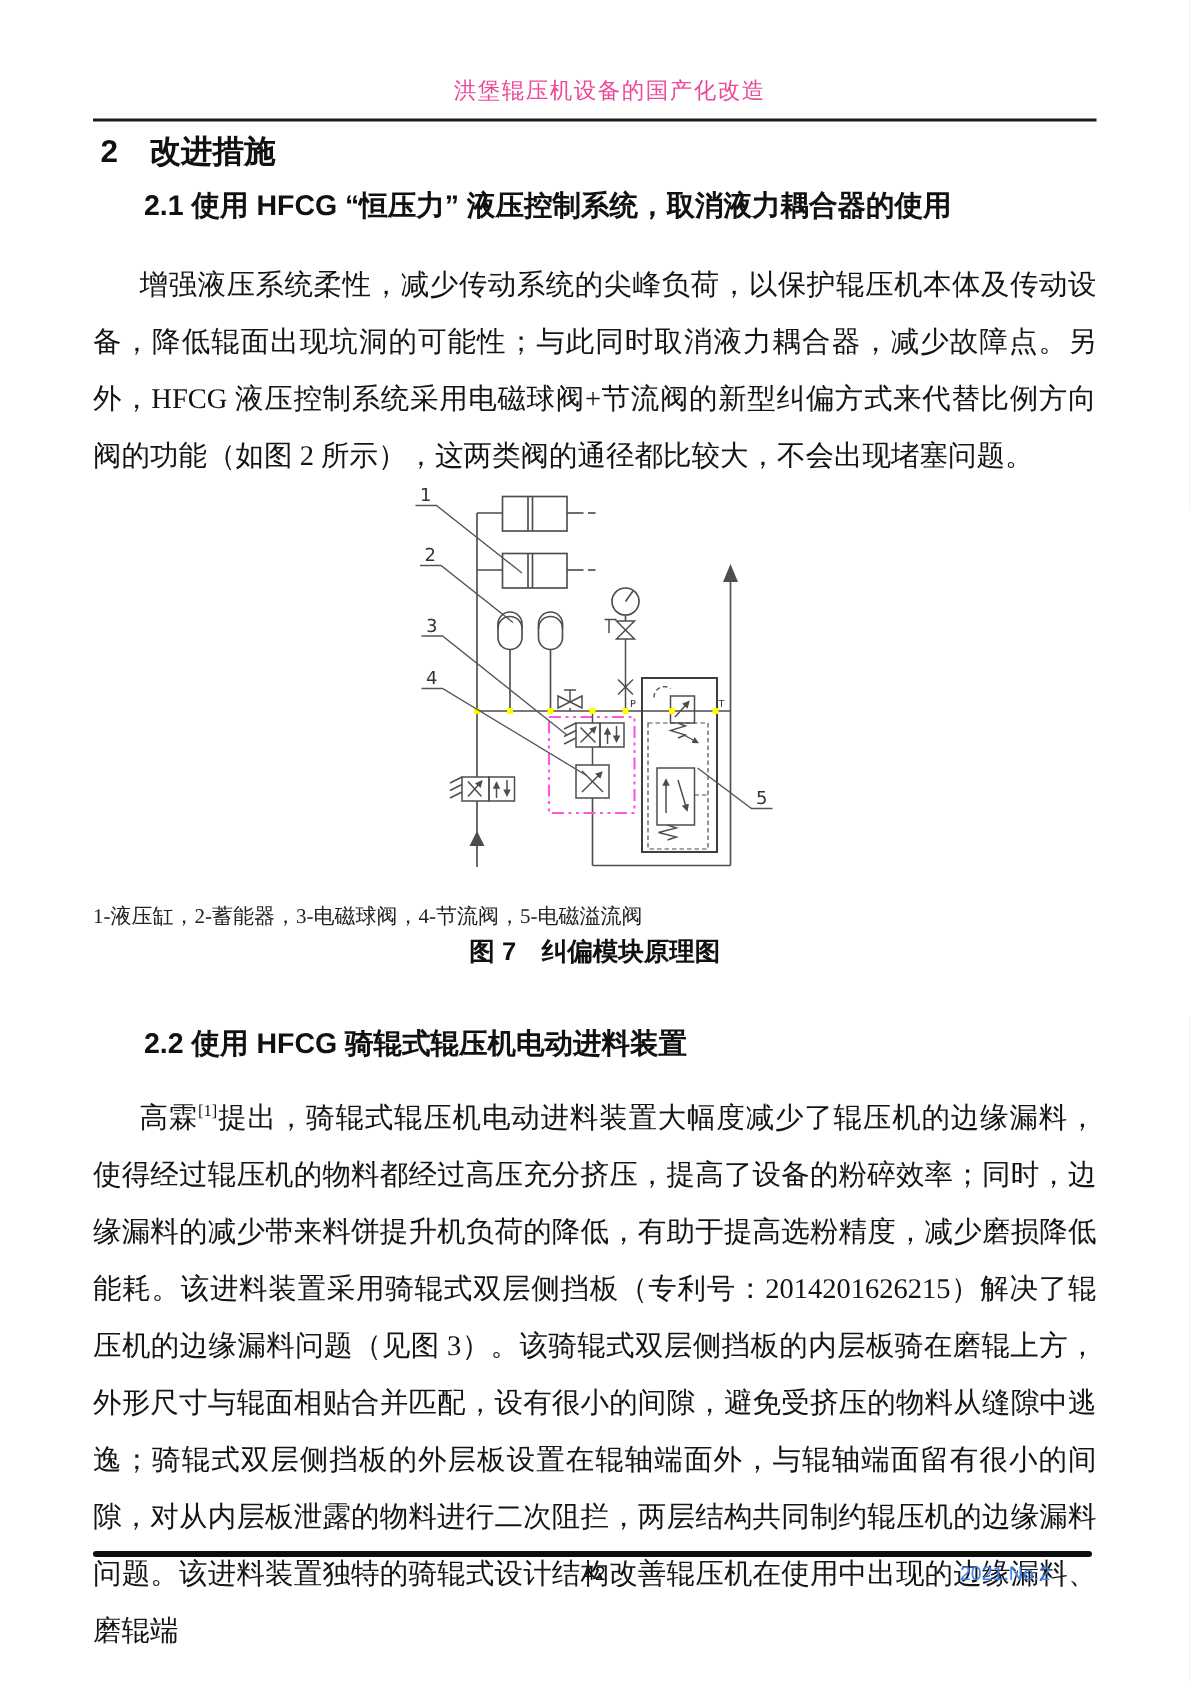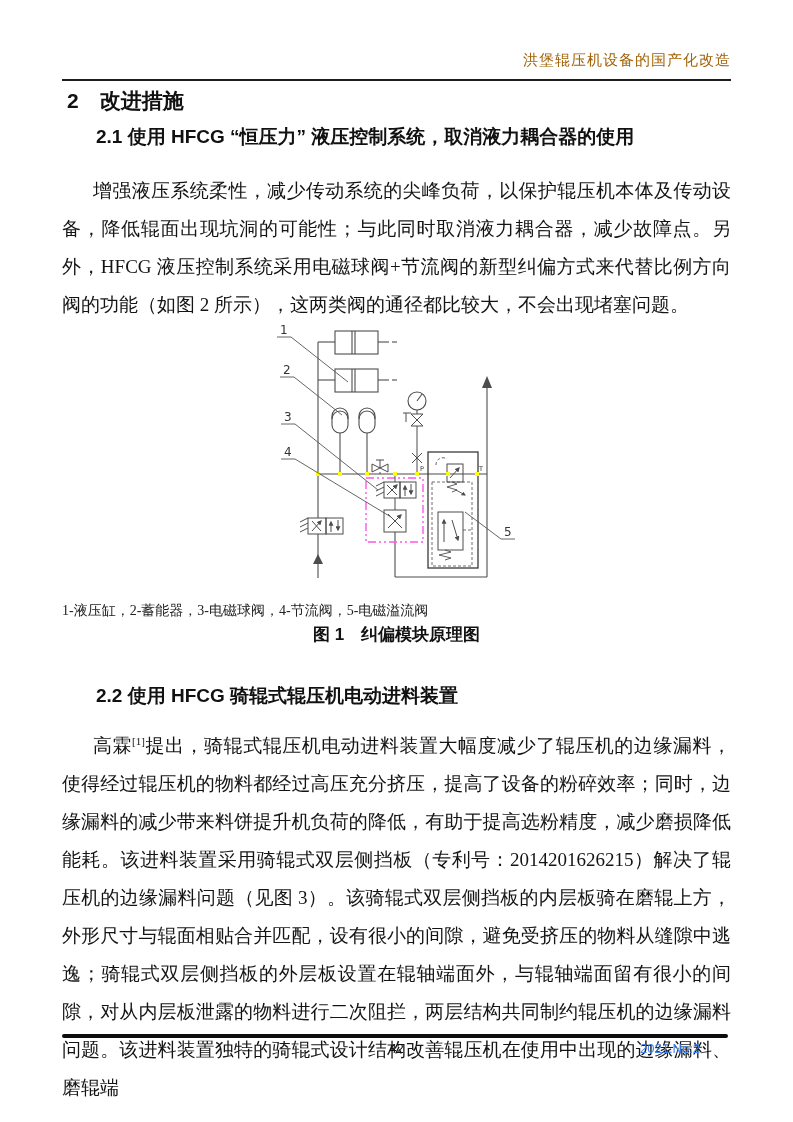--- a/index.html
+++ b/index.html
@@ -7,22 +7,22 @@
   .page {
     position:relative;
     width:793px; height:1122px;
     margin:0 auto;
     background:#ffffff;
     font-family:"Liberation Serif","DejaVu Serif",serif;
     color:#1a1a1a;
     overflow:hidden;
   }
   .header-title {
-    position:absolute; top:51px; left:62px; width:669px;
-    text-align:right; font-size:15px; letter-spacing:1px; color:#a16207;
+    position:absolute; top:51px; left:72px; width:669px;
+    text-align:center; font-size:15px; letter-spacing:1px; color:#ec4899;
   }
   .header-rule {
     position:absolute; top:79px; left:62px; width:669px; height:2px;
     background:#1c1c1c;
   }
   .h-level1 {
     position:absolute; top:87px; left:67px;
     font-family:"Liberation Sans","DejaVu Sans",sans-serif;
     font-weight:bold; font-size:21px; color:#111;
   }
@@ -225,21 +225,21 @@
       <text x="29" y="146">4</text>
       <text x="249" y="226">5</text>
     </g>
     <g fill="#333333" font-size="6.5">
       <text x="165" y="161">P</text>
       <text x="224" y="161">T</text>
     </g>
   </svg>
 
   <div class="fig-caption">1-液压缸，2-蓄能器，3-电磁球阀，4-节流阀，5-电磁溢流阀</div>
-  <div class="fig-title">图 1　纠偏模块原理图</div>
+  <div class="fig-title">图 7　纠偏模块原理图</div>
 
   <div class="h-level2 h22">2.2 使用 HFCG 骑辊式辊压机电动进料装置</div>
 
   <p class="body-para p2"><span>高霖</span><sup>[1]</sup><span>提出，骑辊式辊压机电动进料装置大幅度减少了辊压机的边缘漏料，使得经过辊压机的物料都经过高压充分挤压，提高了设备的粉碎效率；同时，边缘漏料的减少带来料饼提升机负荷的降低，有助于提高选粉精度，减少磨损降低能耗。该进料装置采用骑辊式双层侧挡板（专利号：2014201626215）解决了辊压机的边缘漏料问题（见图 3）。该骑辊式双层侧挡板的内层板骑在磨辊上方，外形尺寸与辊面相贴合并匹配，设有很小的间隙，避免受挤压的物料从缝隙中逃逸；骑辊式双层侧挡板的外层板设置在辊轴端面外，与辊轴端面留有很小的间隙，对从内层板泄露的物料进行二次阻拦，两层结构共同制约辊压机的边缘漏料问题。该进料装置独特的骑辊式设计结构改善辊压机在使用中出现的边缘漏料、磨辊端</span></p>
 
   <div class="footer-rule"></div>
   <div class="footer-page">42</div>
   <div class="footer-issue">2021.No.2</div>
 
 </div>

